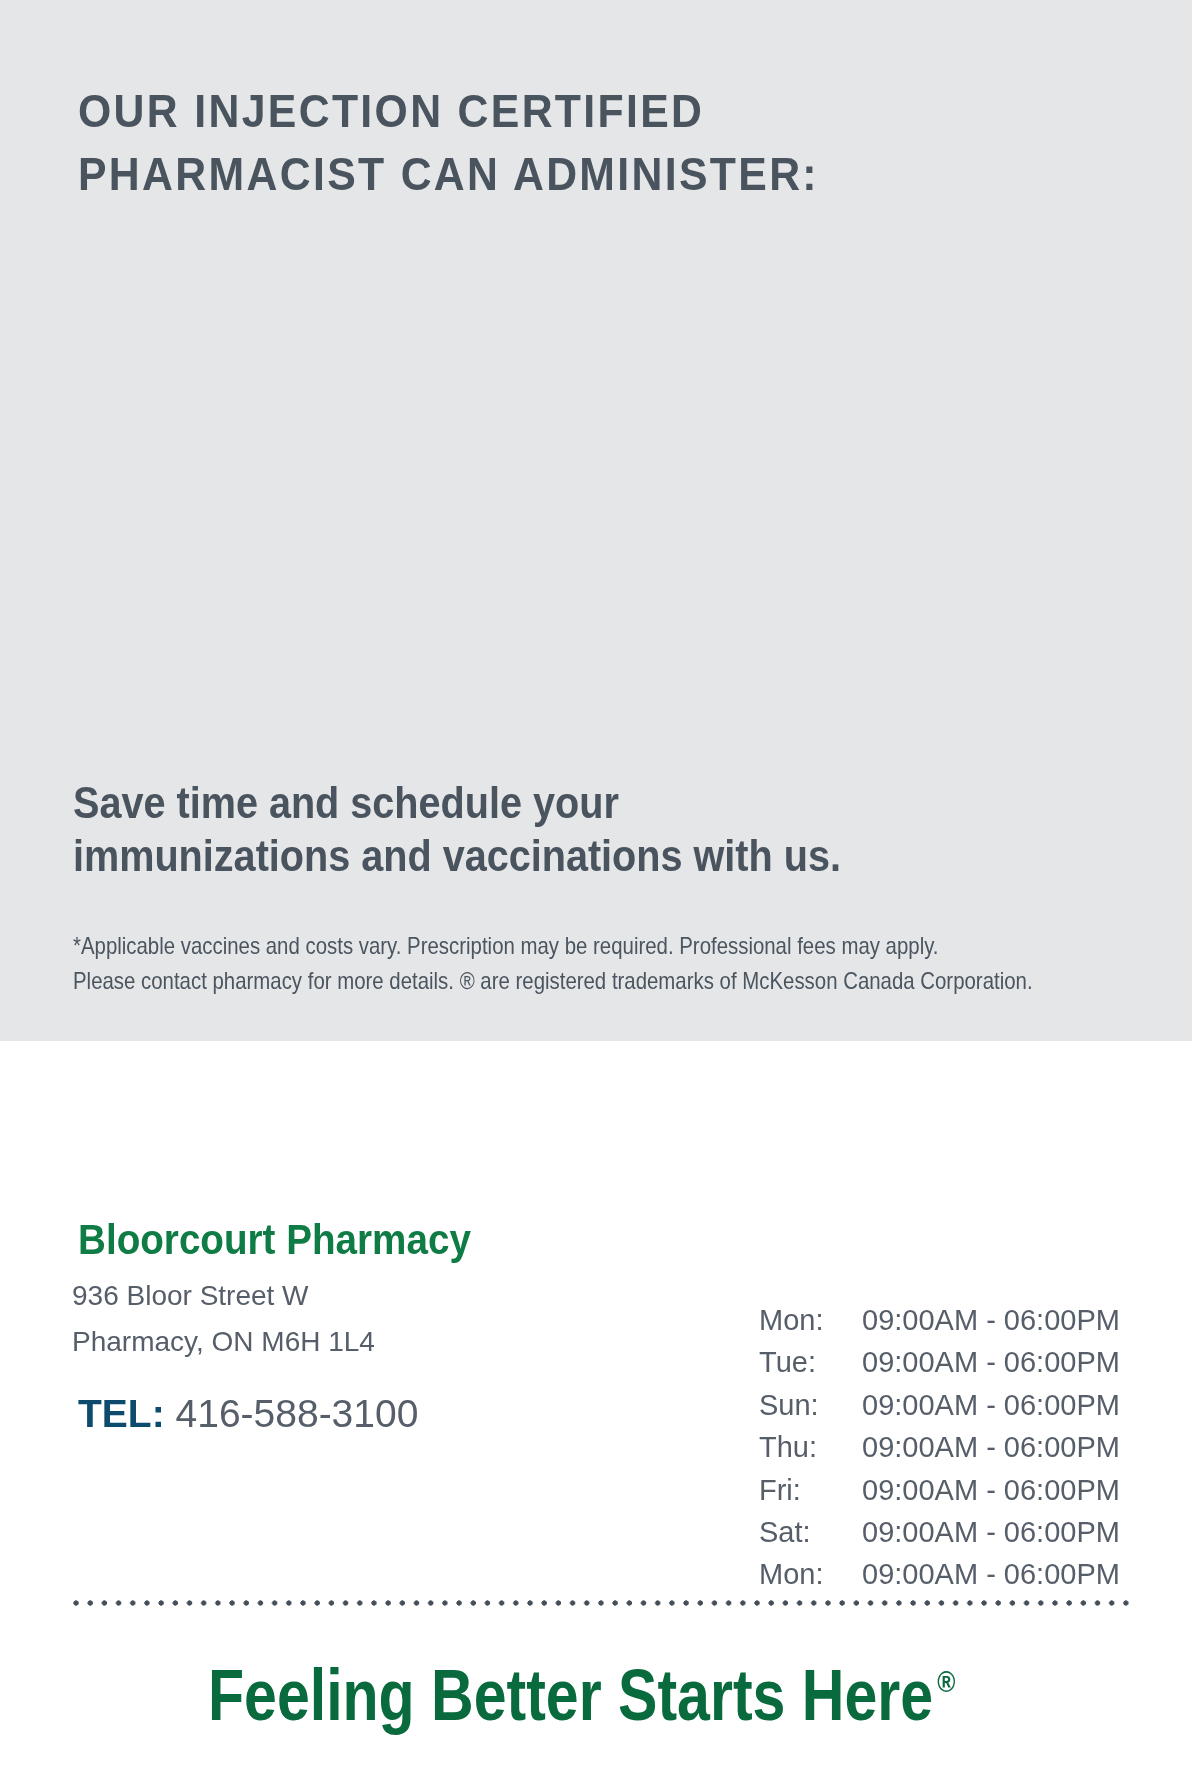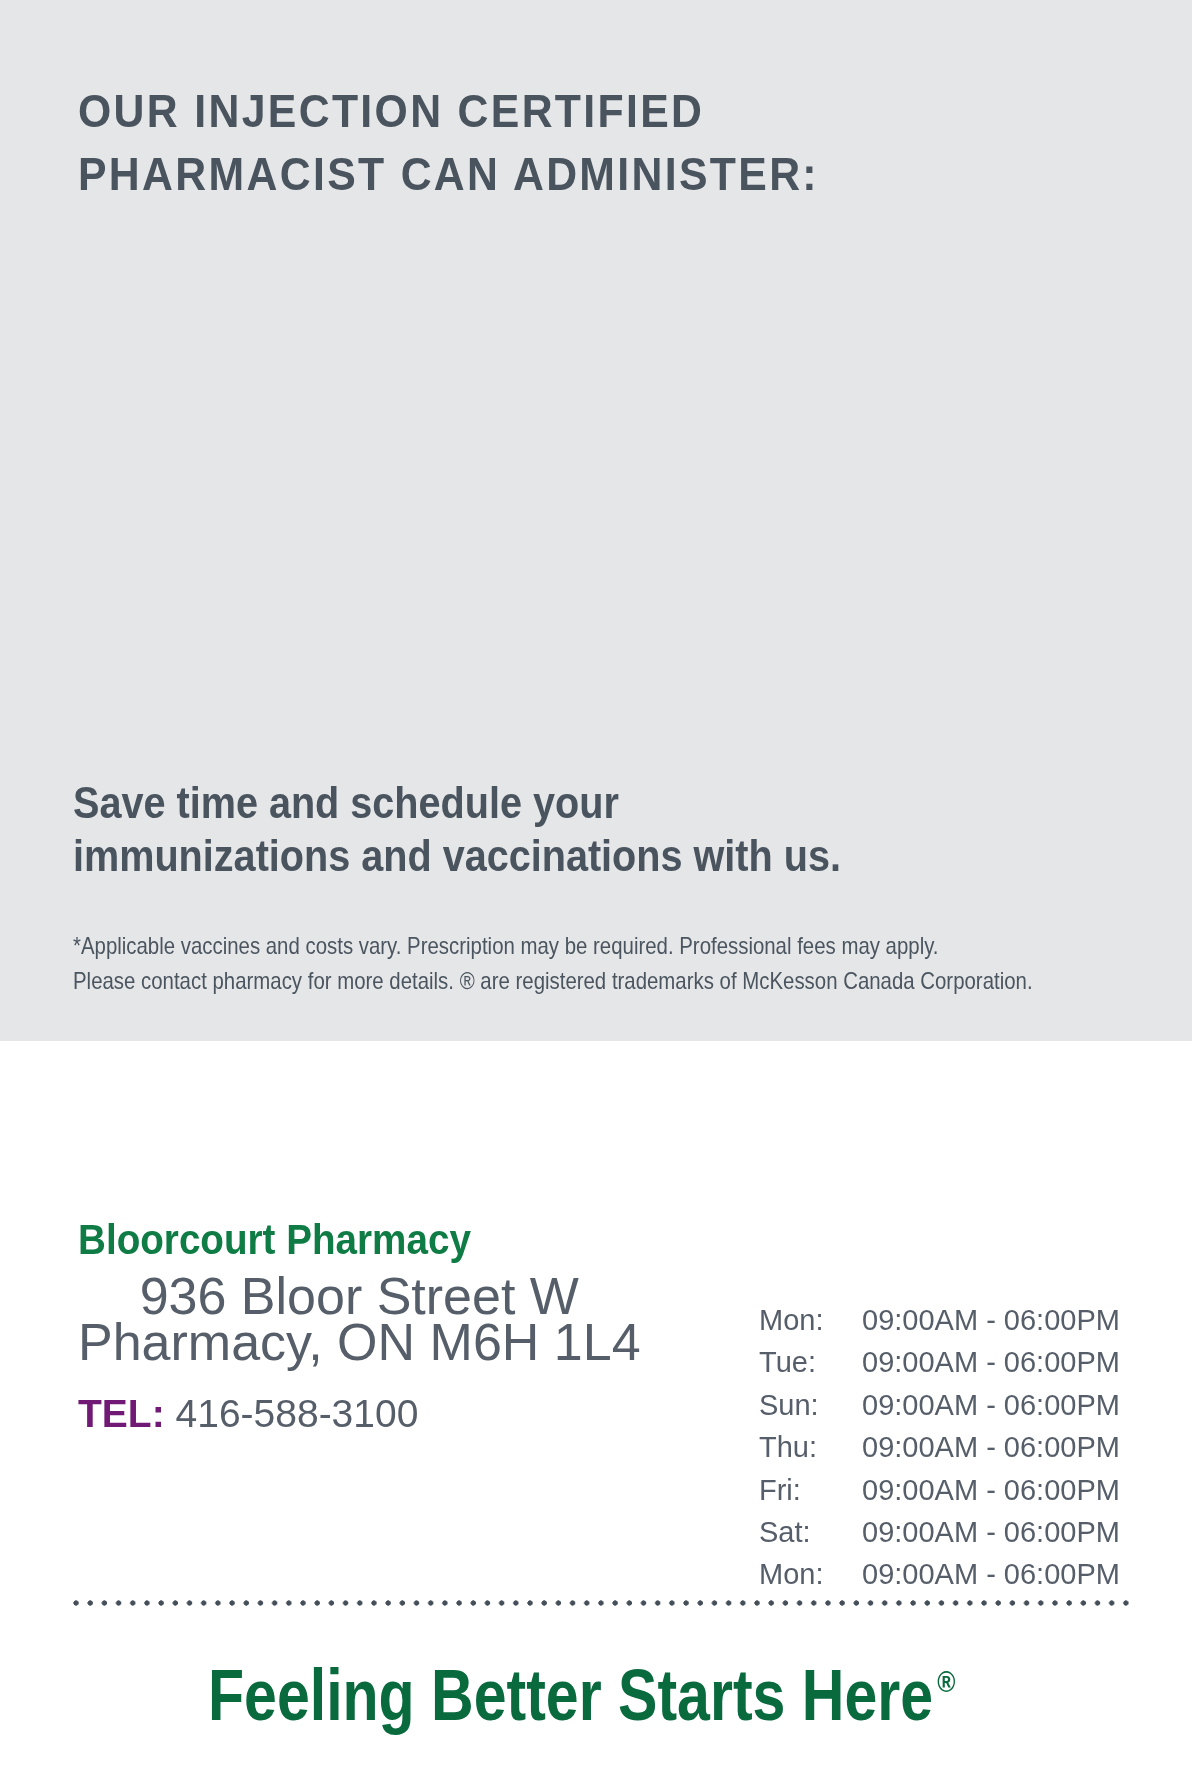--- a/index.html
+++ b/index.html
@@ -57,28 +57,28 @@
     font-family:"Liberation Sans", sans-serif;
   }
   
   .info { position:absolute; left:0; top:1141px; width:1192px; height:772px; background:#ffffff;text-decoration:underline; }
   .ph-name {
     position:absolute; left:78px; top:77px; margin:0;
     color:#0e7c44; font-size:42px; line-height:44px; font-weight:bold;
     white-space:nowrap; transform:scaleX(0.92); transform-origin:left top;
   }
   .addr {
-    position:absolute; left:78px; top:132px;
-    color:#565e69; font-size:52px; line-height:46px; white-space:nowrap;text-align:center;
+    position:absolute; left:72px; top:132px;
+    color:#565e69; font-size:28px; line-height:46px; white-space:nowrap;
   }
   .contact {
     position:absolute; left:78px; top:249px;
     color:#565e69; font-size:39px; line-height:48px; white-space:nowrap;
   }
-  .contact .lbl { font-weight:bold; color:#701a75; }
+  .contact .lbl { font-weight:bold; color:#0c4a6e; }
   .hours {
     position:absolute; left:759px; top:158px;
     display:grid; grid-template-columns:103px auto;
     color:#565e69; font-size:29px; line-height:42.4px; white-space:nowrap;
   }
   .dotted {
     position:absolute; left:73px; top:459px; width:1064px; height:6px;
     background-image:radial-gradient(circle at 3px 3px, #454f59 2.4px, rgba(0,0,0,0) 2.9px);
     background-size:14.2px 6px; background-repeat:repeat-x;
   }

